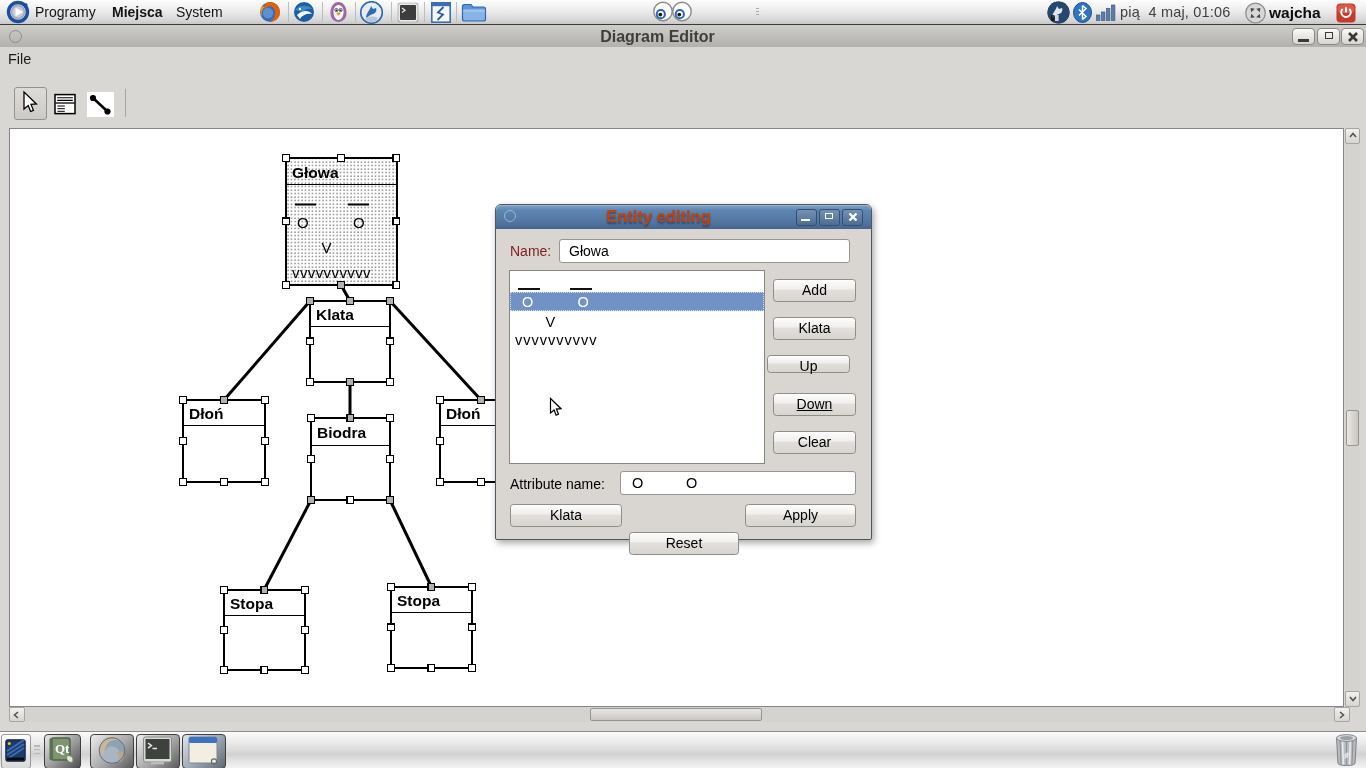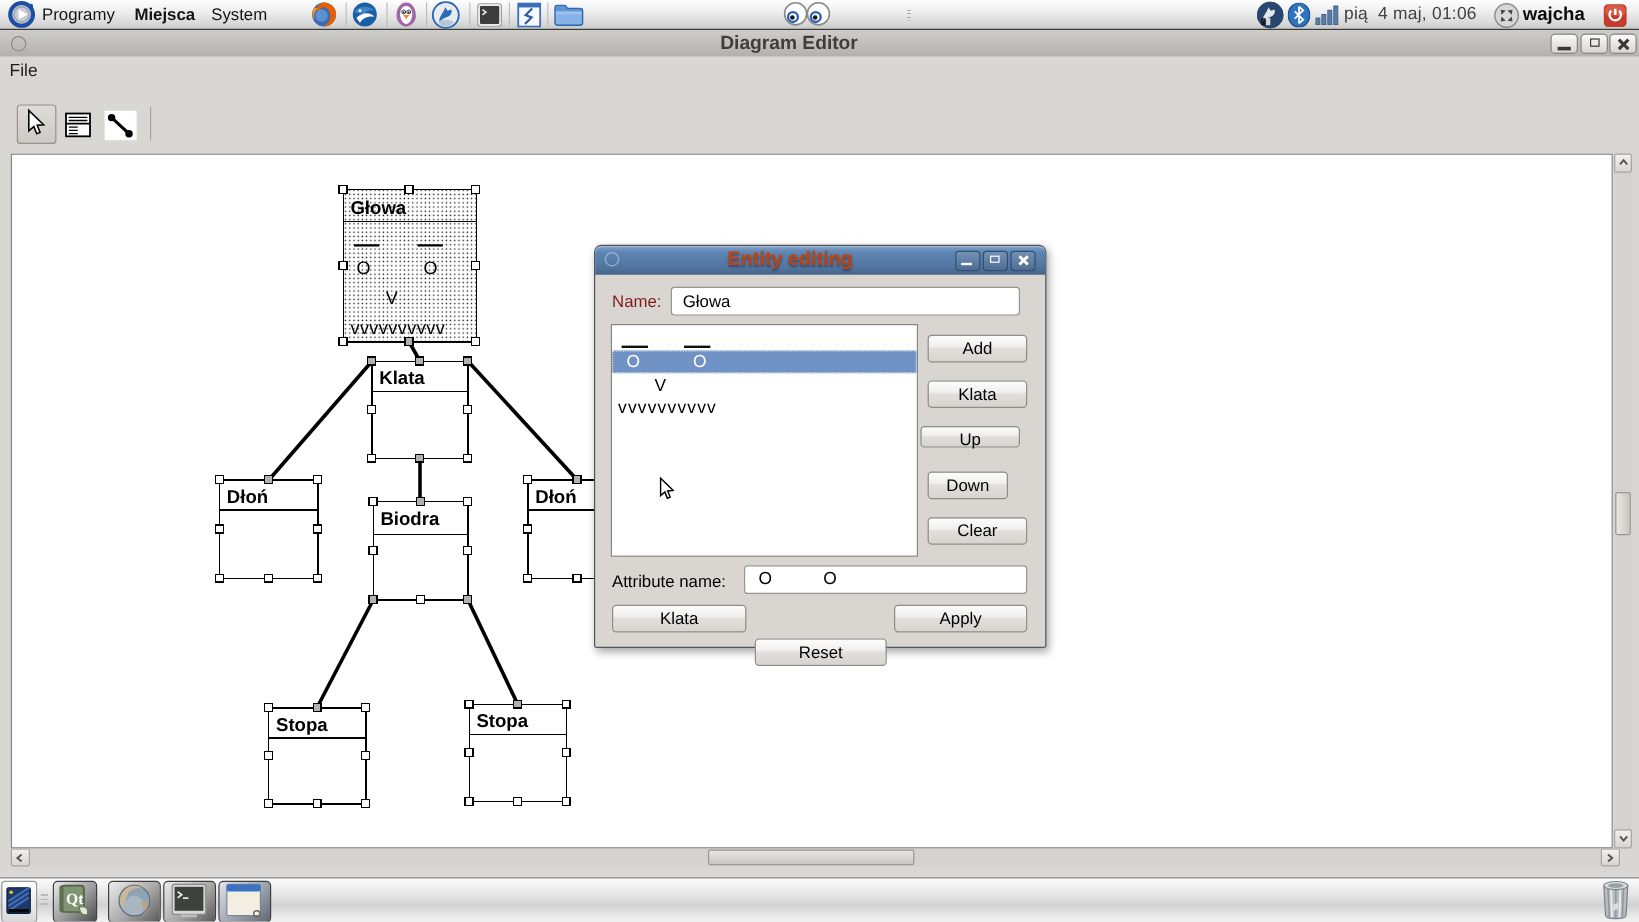--- a/index.html
+++ b/index.html
@@ -355,21 +355,21 @@
     <div class="abs" style="left:35.5px;top:42.5px;font-size:14.5px;color:#000;">V</div>
     <div class="abs" style="left:5px;top:61px;font-size:14.5px;letter-spacing:1px;color:#000;">vvvvvvvvvv</div>
     <svg class="abs" style="left:38px;top:126px" width="14" height="22" viewBox="0 0 14 22">
       <path d="M2.5 1.5 L2.5 16 L6.1 13 L8.1 18.2 L10.5 17.2 L8.4 12.1 L13 11.7 Z" fill="#fff" stroke="#000" stroke-width="1.2"></path>
     </svg>
   </div>
 
   <div class="abs btn" style="left:277px;top:74px;width:83px;height:23px;">Add</div>
   <div class="abs btn" style="left:277px;top:112px;width:83px;height:23px;">Klata</div>
   <div class="abs btn" style="left:271px;top:150px;width:83px;height:18px;">Up</div>
-  <div class="abs btn" style="left:277px;top:188px;width:67px;height:23px;">Down</div>
+  <div class="abs btn" style="left:277px;top:188px;width:83px;height:23px;text-decoration:underline;">Down</div>
   <div class="abs btn" style="left:277px;top:226px;width:83px;height:23px;text-align:center;">Clear</div>
 
   <div class="abs" style="left:14px;top:271px;font-size:14px;color:#000;">Attribute name:</div>
   <div class="abs" style="left:124px;top:266px;width:234px;height:22px;background:#fff;
     border:1px solid #98958f;border-radius:3px;"></div>
   <div class="abs" style="left:136px;top:270px;font-size:14.5px;color:#000;">O</div>
   <div class="abs" style="left:190px;top:270px;font-size:14.5px;color:#000;">O</div>
 
   <div class="abs btn" style="left:14px;top:299px;width:112px;height:23px;">Klata</div>
   <div class="abs btn" style="left:133px;top:299px;width:110px;height:23px;margin-top:28px;">Reset</div>

